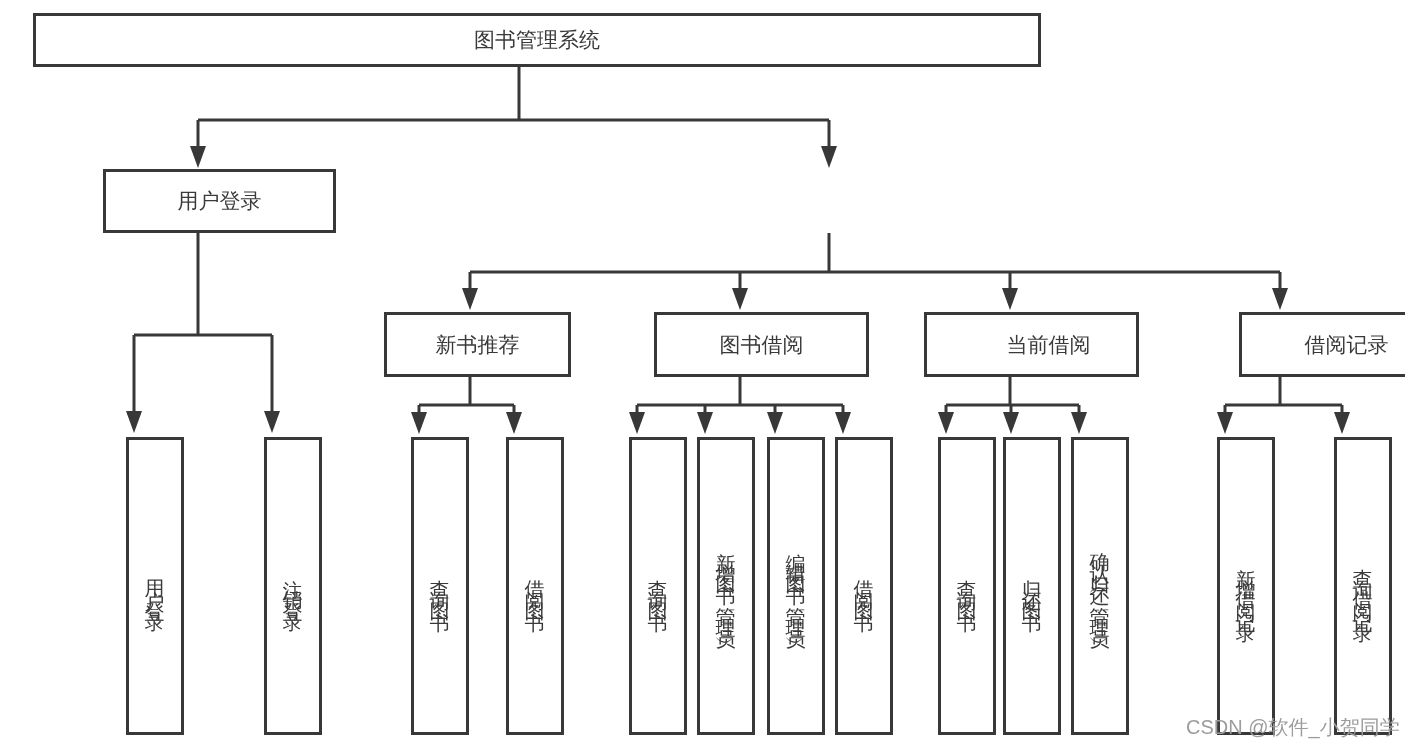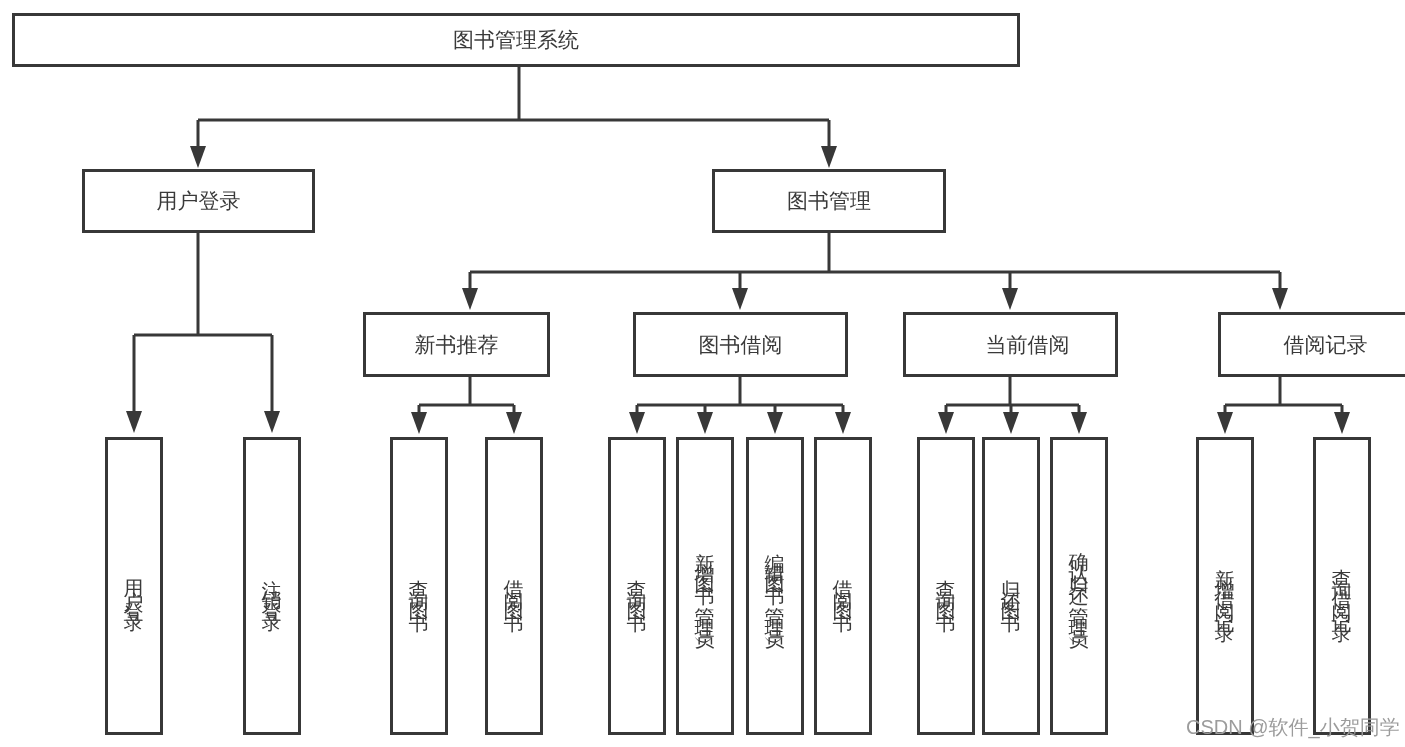--- a/index.html
+++ b/index.html
@@ -23,20 +23,21 @@
   .connectors path{stroke:var(--line);stroke-width:3;fill:none;}
   .connectors polygon{fill:var(--line);stroke:none;}
   .node{
     position:absolute;box-sizing:border-box;
     border:3px solid var(--line);
     background:var(--bg);
     display:flex;align-items:center;justify-content:center;
     color:var(--text);
     font-size:21px;
     z-index:2;
+    margin-left:21px;
   }
   .node .hlabel{white-space:nowrap;}
   .node.leaf .vtext{
     writing-mode:vertical-rl;
     text-orientation:mixed;
     font-size:20px;
     letter-spacing:11px;
     line-height:1;
   }
   .watermark{
@@ -82,23 +83,20 @@
     <polygon points="1217,412 1233,412 1225,434"></polygon>
     <polygon points="1334,412 1350,412 1342,434"></polygon>
   </svg>
 
   <div class="node root" style="left:12px;top:13px;width:1008px;height:54px;">
     <span class="hlabel">图书管理系统</span>
   </div>
 
   <div class="node" style="left:82px;top:169px;width:233px;height:64px;">
     <span class="hlabel">用户登录</span>
-  </div>
-  <div class="node" style="left:712px;top:169px;width:234px;height:64px;">
-    <span class="hlabel">图书管理</span>
   </div>
 
   <div class="node" style="left:363px;top:312px;width:187px;height:65px;">
     <span class="hlabel">新书推荐</span>
   </div>
   <div class="node" style="left:633px;top:312px;width:215px;height:65px;">
     <span class="hlabel">图书借阅</span>
   </div>
   <div class="node" style="left:903px;top:312px;width:215px;height:65px;padding-left:34px;">
     <span class="hlabel">当前借阅</span>

